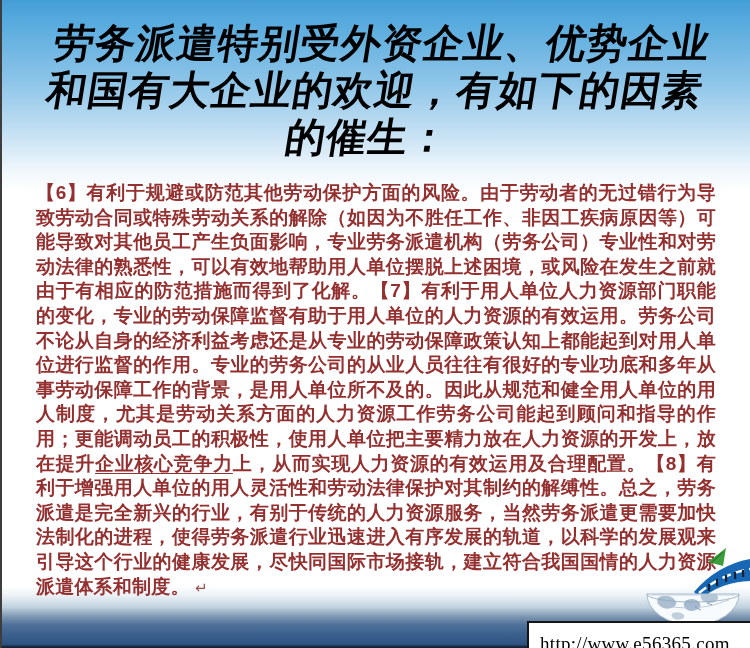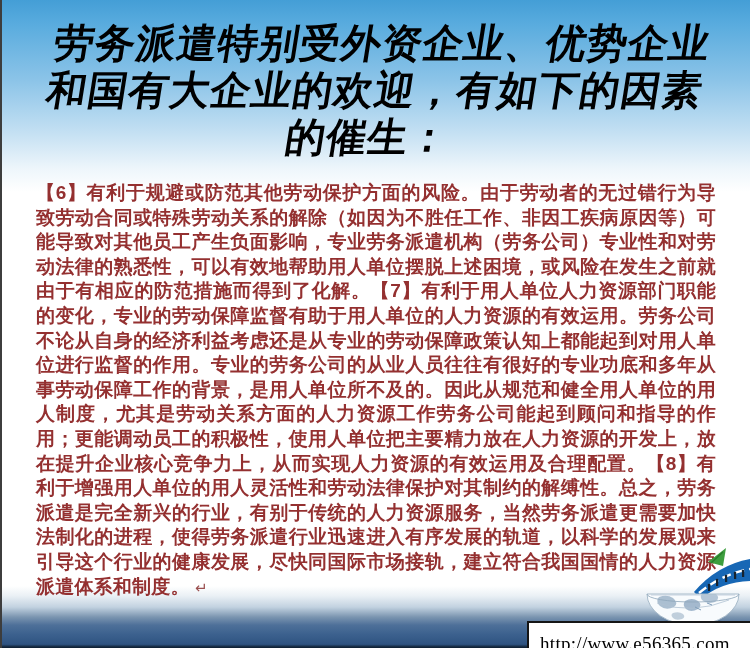--- a/index.html
+++ b/index.html
@@ -49,21 +49,21 @@
   .body-text {
     position: absolute; left: 36px; top: 181px;
     width: 680px;
     font-size: 19px;
     line-height: 24.6px;
     font-weight: bold;
     color: #943030;
     text-align: justify;
     letter-spacing: 0.2px;
   }
-  .body-text .u { text-underline-offset: 3px; }
+  .body-text .u { text-decoration: underline; text-underline-offset: 3px; }
   .body-text .ret { font-weight: normal; font-size: 15px; color: #9b5050; }
   .globe { position: absolute; left: 637px; top: 545px; z-index: 10; }
   .urlbox {
     position: absolute; left: 527px; top: 621px;
     width: 223px; height: 44px;
     background: #ffffff;
     border-top: 2px solid #151515;
     border-left: 2px solid #151515;
     box-sizing: border-box;
     z-index: 20;

